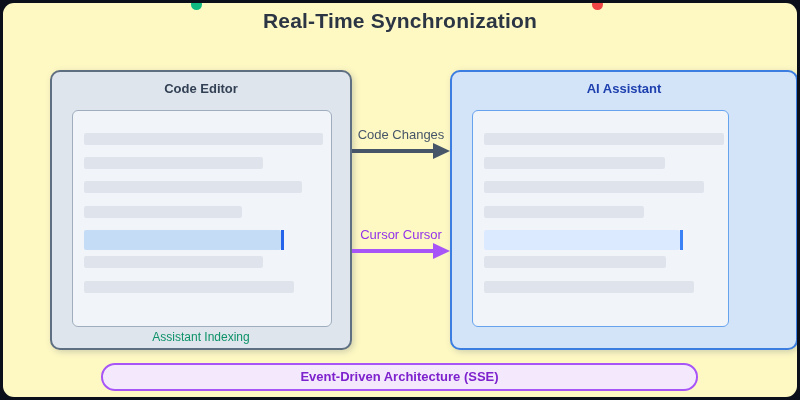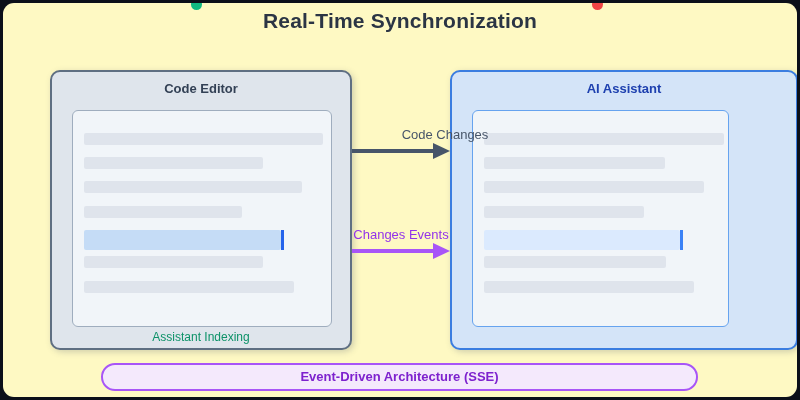--- a/index.html
+++ b/index.html
@@ -61,21 +61,21 @@
   .flow .flow-label{
     position:absolute;top:4px;left:0;width:100%;text-align:center;
     font-size:13px;white-space:nowrap;
   }
   .flow .line{position:absolute;top:26px;height:4px;}
   .flow .head{position:absolute;top:20px;width:0;height:0;
     border-top:8px solid transparent;border-bottom:8px solid transparent;}
   .flow.f1{top:120px;}
   .flow.f2{top:170px;}
   .flow.f3{top:220px;}
-  .flow.f1 .flow-label{color:#475569;margin-left:44px;}
+  .flow.f1 .flow-label{color:#475569;}
   .flow.f2 .flow-label{color:#2563eb;}
   .flow.f3 .flow-label{color:#9333ea;}
   .flow.dir-right .line{left:0;width:81px;}
   .flow.dir-right .head{left:81px;border-left:17px solid;}
   .flow.dir-left .line{left:17px;width:81px;}
   .flow.dir-left .head{left:0;border-right:17px solid;}
   .flow.f1 .line{background:#475569;} .flow.f1 .head{border-left-color:#475569;}
   .flow.f2 .line{background:#3b82f6;} .flow.f2 .head{border-right-color:#3b82f6;}
   .flow.f3 .line{background:#a855f7;} .flow.f3 .head{border-left-color:#a855f7;}
   
@@ -126,20 +126,20 @@
       <div class="skl" style="top:170px;width:210px;"></div>
     </div>
   </div>
 
   <div class="flow f1 dir-right">
     <div class="flow-label">Code Changes</div>
     <div class="line"></div>
     <div class="head"></div>
   </div>
   <div class="flow f3 dir-right">
-    <div class="flow-label">Changes Events</div>
+    <div class="flow-label">Cursor Cursor</div>
     <div class="line"></div>
     <div class="head"></div>
   </div>
 
   <div class="banner">Event-Driven Architecture (SSE)</div>
 
 </div>
 
 </body></html>

